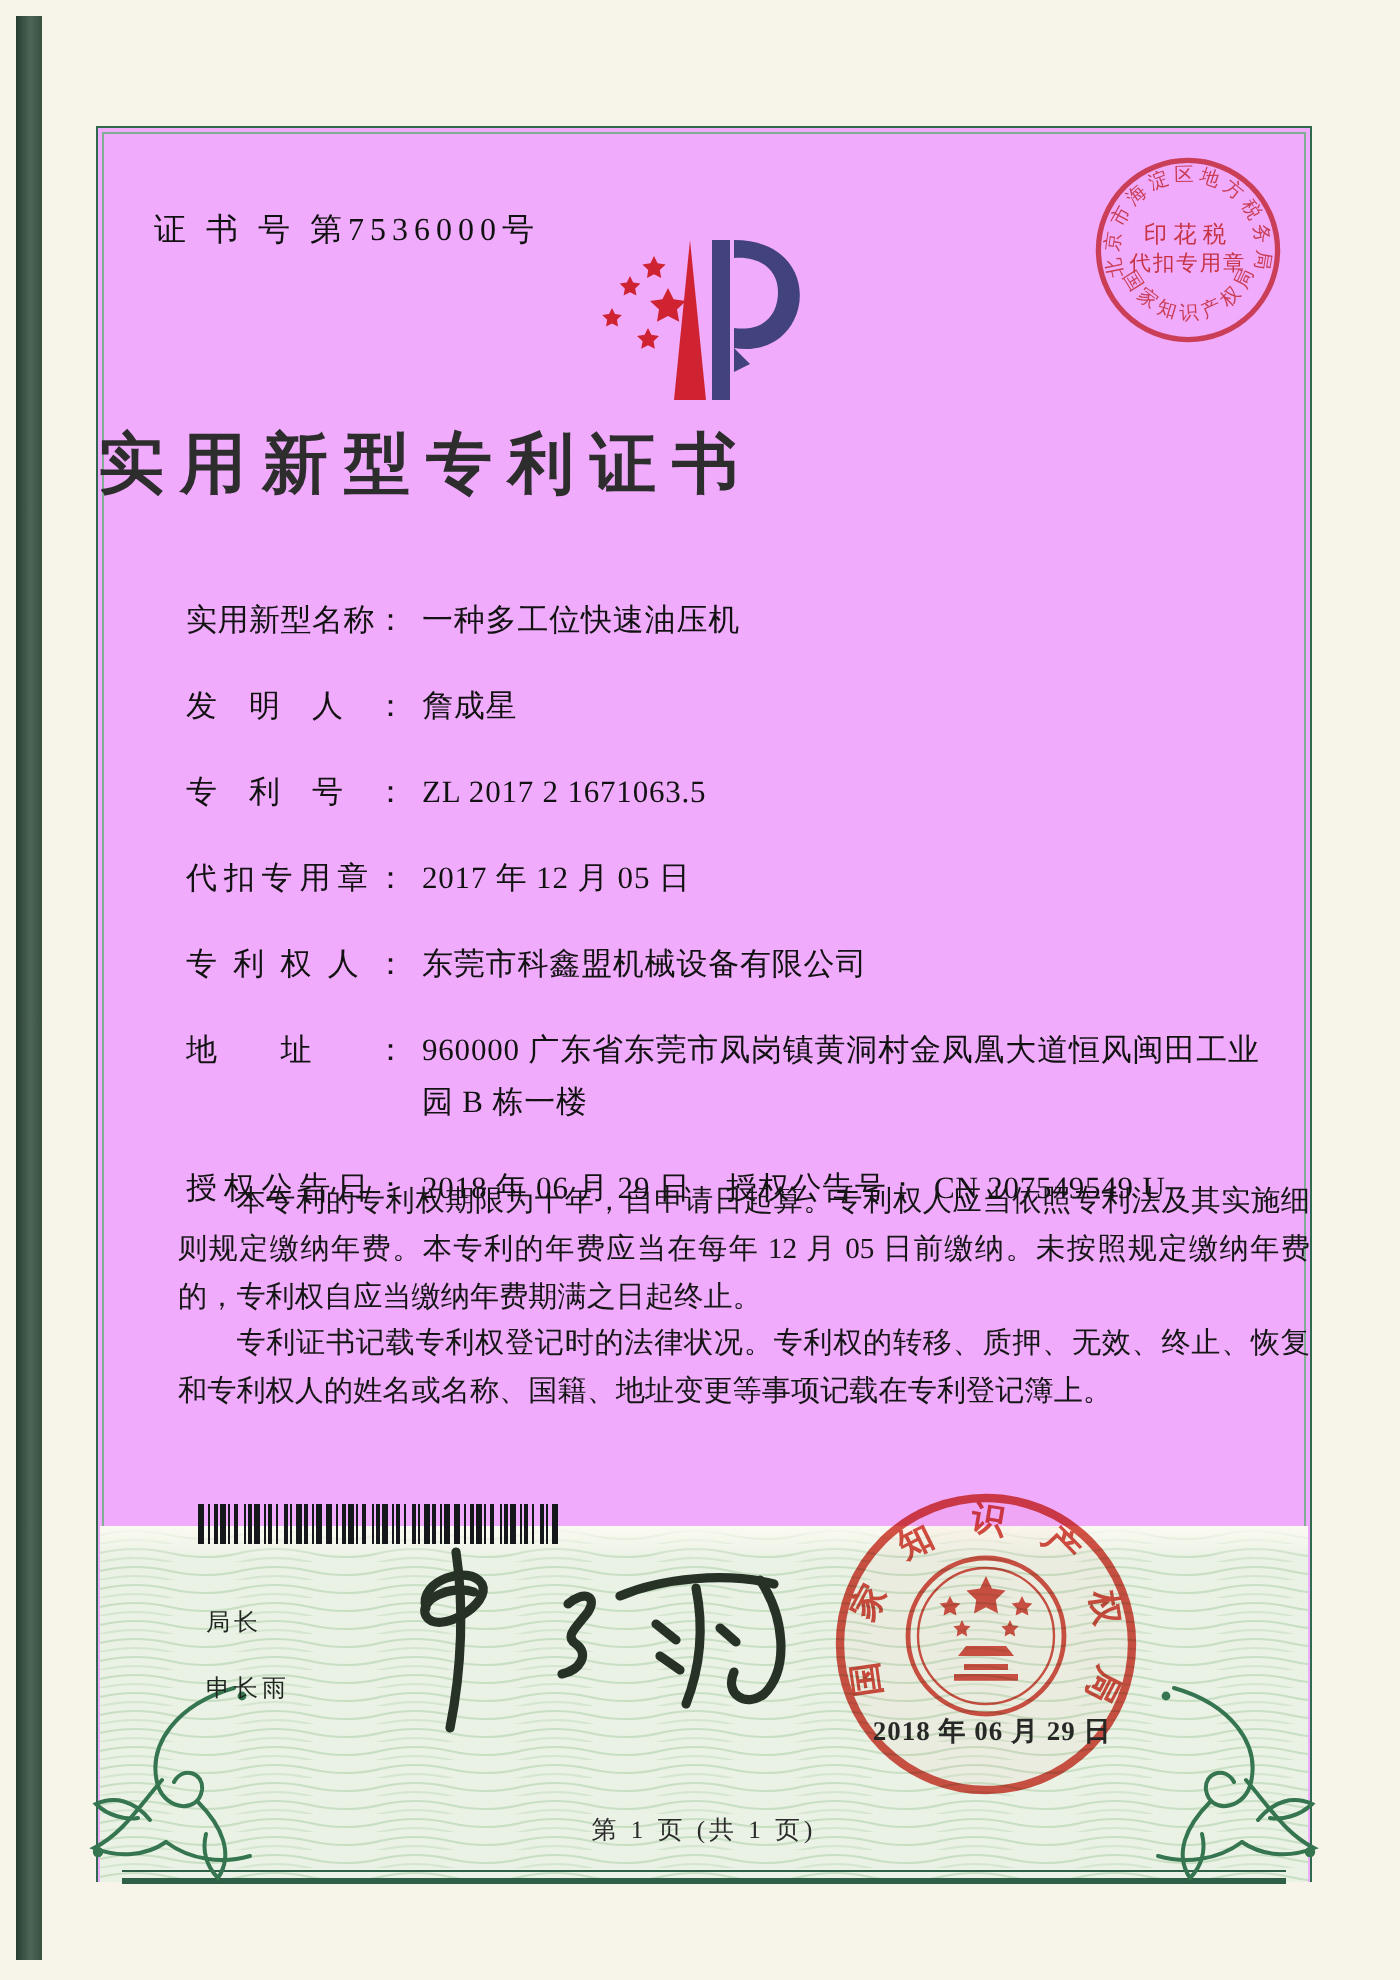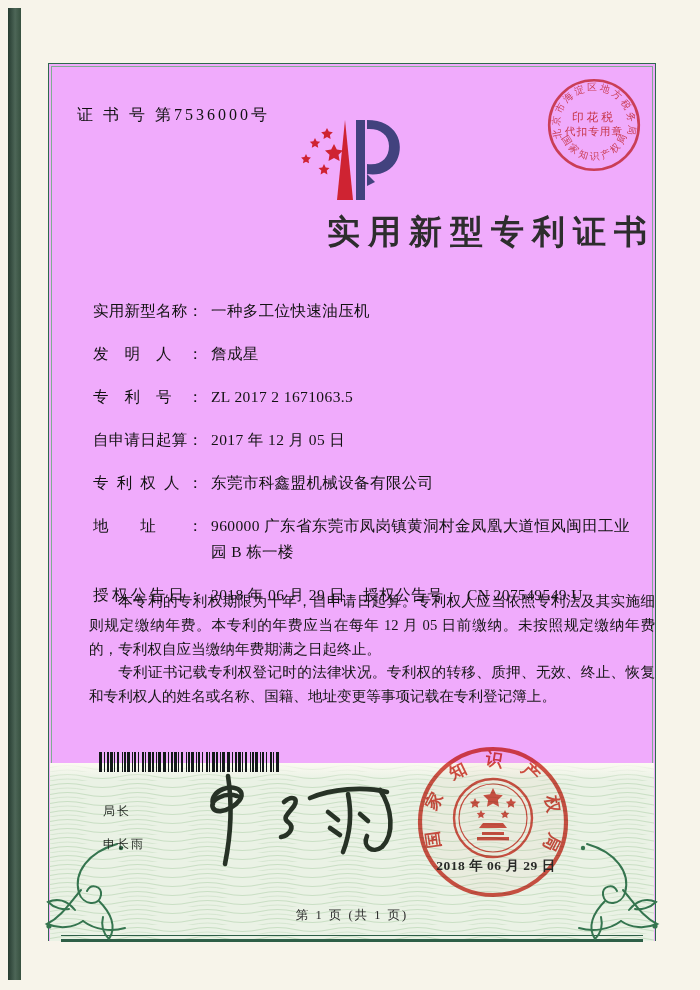--- a/index.html
+++ b/index.html
@@ -9,21 +9,21 @@
   .spine{position:absolute;left:8px;top:8px;width:13px;height:972px;
          background:linear-gradient(90deg,#263c31,#4d6657 55%,#36503f);}
   
   .page{position:absolute;left:48px;top:63px;width:606px;height:877px;background:#f0abfc;
         border-top:1px solid #2f6a4e;border-left:1px solid #2f6a4e;border-right:1px solid #2f6a4e;}
   .page::before{content:"";position:absolute;left:2px;right:2px;top:2px;bottom:0;
         border-top:1px solid #7fae92;border-left:1px solid #7fae92;border-right:1px solid #7fae92;
         pointer-events:none;}
   .certno{position:absolute;left:28px;top:41px;font-size:16px;letter-spacing:3px;color:#111;}
   .logo{position:absolute;left:248px;top:52px;width:110px;height:90px;}
-  .title{position:absolute;left:0;top:146px;width:100%;text-align:right;
+  .title{position:absolute;left:0;top:146px;width:100%;text-align:left;
          font-size:33px;font-weight:700;letter-spacing:8px;color:#2d2d2d;}
   .tax-stamp{position:absolute;left:488px;top:4px;width:114px;height:114px;
              mix-blend-mode:multiply;opacity:.92;}
   .fields{position:absolute;left:44px;top:234px;width:562px;font-size:15.5px;}
   .row{display:flex;margin-bottom:17px;line-height:26px;position:relative;}
   .lbl{flex:none;width:110px;text-align:justify;text-align-last:justify;color:#121212;margin-right:8px;}
   .val{flex:1;letter-spacing:.4px;color:#121212;}
   .pair2{position:absolute;left:270px;top:0;display:flex;}
   .pair2 .lbl{width:96px;}
   .paras{position:absolute;left:40px;top:526px;width:566px;font-size:14.6px;line-height:23.8px;
@@ -100,21 +100,21 @@
       </div>
       <div class="row">
         <span class="lbl">发明人：</span>
         <span class="val">詹成星</span>
       </div>
       <div class="row">
         <span class="lbl">专利号：</span>
         <span class="val">ZL 2017 2 1671063.5</span>
       </div>
       <div class="row">
-        <span class="lbl">自申请日起算：</span>
+        <span class="lbl">代扣专用章：</span>
         <span class="val">2017 年 12 月 05 日</span>
       </div>
       <div class="row">
         <span class="lbl">专利权人：</span>
         <span class="val">东莞市科鑫盟机械设备有限公司</span>
       </div>
       <div class="row">
         <span class="lbl">地址：</span>
         <span class="val" style="width:420px;flex:none;">960000 广东省东莞市凤岗镇黄洞村金凤凰大道恒风闽田工业园 B 栋一楼</span>
       </div>

